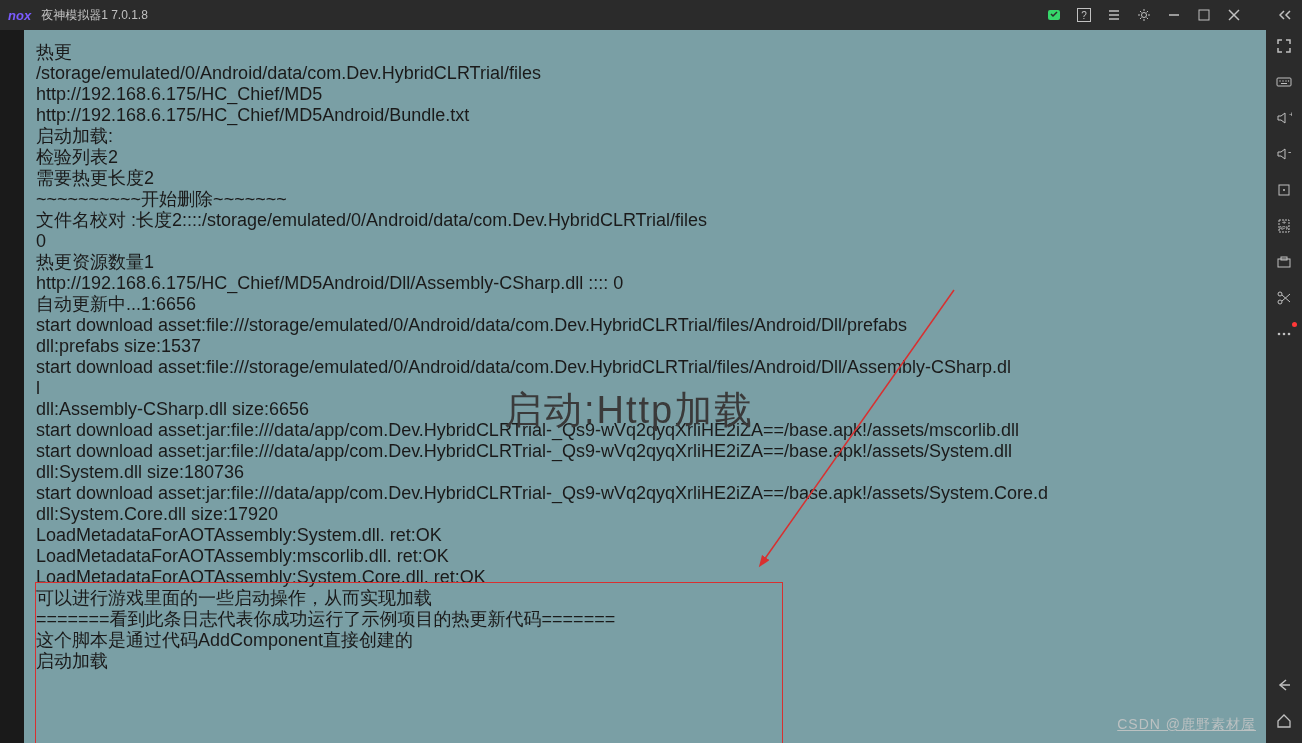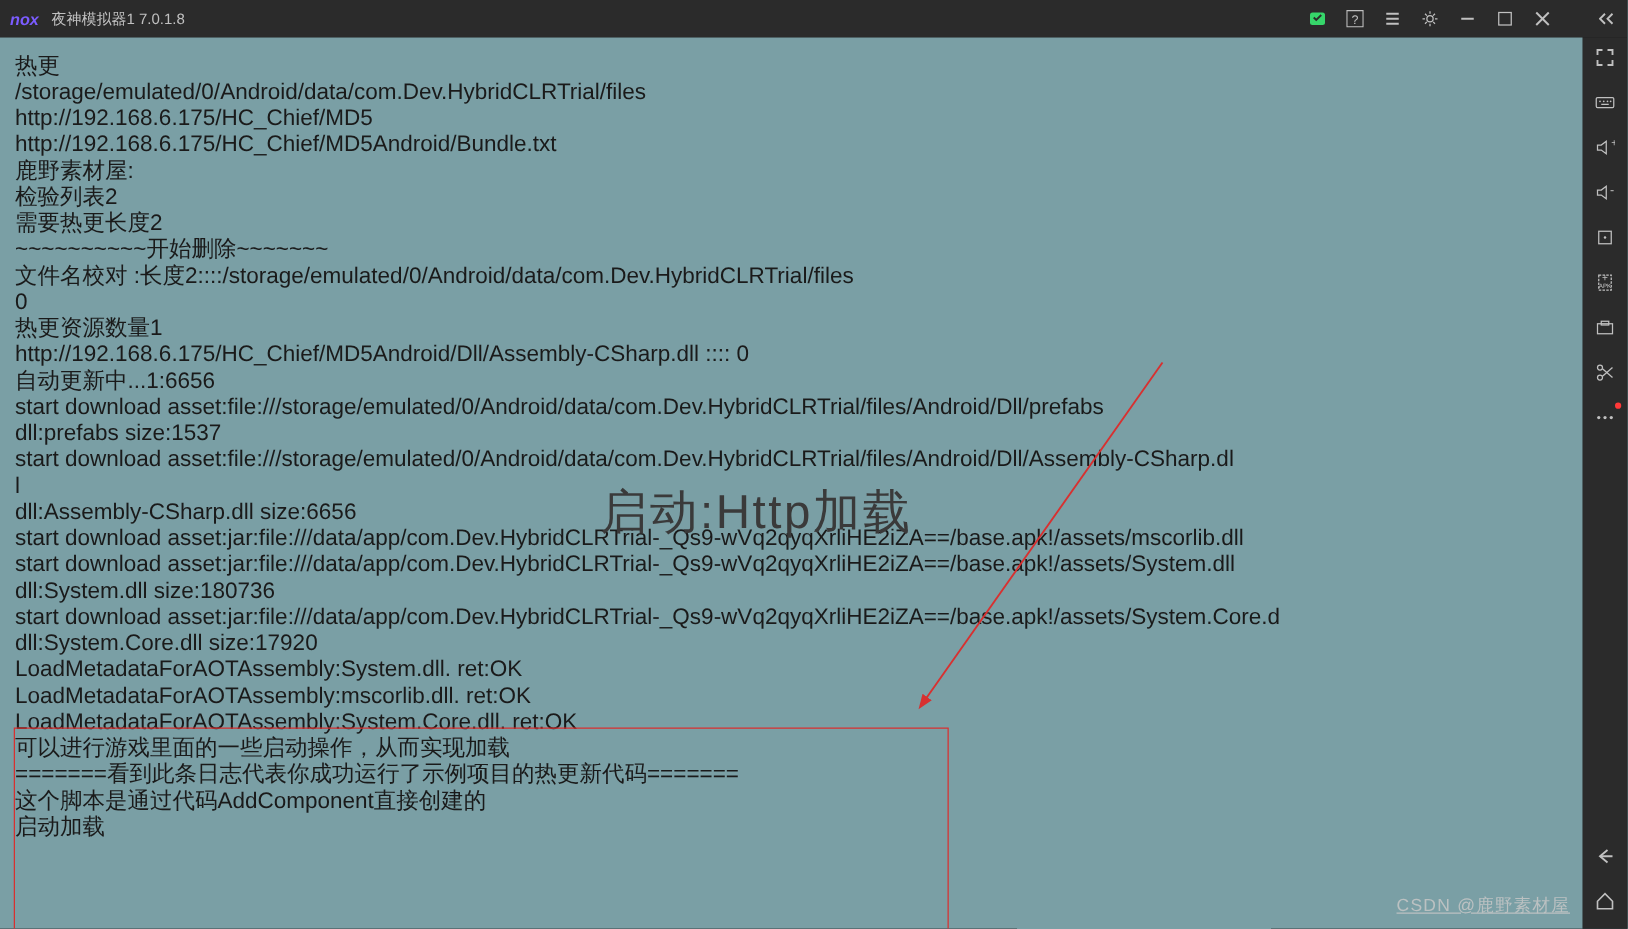--- a/index.html
+++ b/index.html
@@ -42,20 +42,21 @@
       align-items: center;
       justify-content: center;
       color: #c0c0c0;
       font-size: 14px;
       cursor: pointer;
     }
     .title-icon.green { color: #36d66a; }
     .main-area {
       display: flex;
       height: calc(100% - 30px);
+      padding-left: 24px;
     }
     .content {
       flex: 1;
       background: #7a9fa5;
       position: relative;
       padding: 12px;
       font-size: 18px;
       line-height: 21px;
       color: #1a1a1a;
       font-family: Arial, sans-serif;
@@ -191,21 +192,21 @@
   </div>
 </div>
 
 <div class="main-area">
   <div class="content">
     <div id="log-container">
         <div class="log-line">热更</div>
         <div class="log-line">/storage/emulated/0/Android/data/com.Dev.HybridCLRTrial/files</div>
         <div class="log-line">http://192.168.6.175/HC_Chief/MD5</div>
         <div class="log-line">http://192.168.6.175/HC_Chief/MD5Android/Bundle.txt</div>
-        <div class="log-line">鹿野素材屋:</div>
+        <div class="log-line">启动加载:</div>
         <div class="log-line">检验列表2</div>
         <div class="log-line">需要热更长度2</div>
         <div class="log-line">~~~~~~~~~~开始删除~~~~~~~</div>
         <div class="log-line">文件名校对 :长度2::::/storage/emulated/0/Android/data/com.Dev.HybridCLRTrial/files</div>
         <div class="log-line">0</div>
         <div class="log-line">热更资源数量1</div>
         <div class="log-line">http://192.168.6.175/HC_Chief/MD5Android/Dll/Assembly-CSharp.dll  ::::   0</div>
         <div class="log-line">自动更新中...1:6656</div>
         <div class="log-line">start download asset:file:///storage/emulated/0/Android/data/com.Dev.HybridCLRTrial/files/Android/Dll/prefabs</div>
         <div class="log-line">dll:prefabs  size:1537</div>

